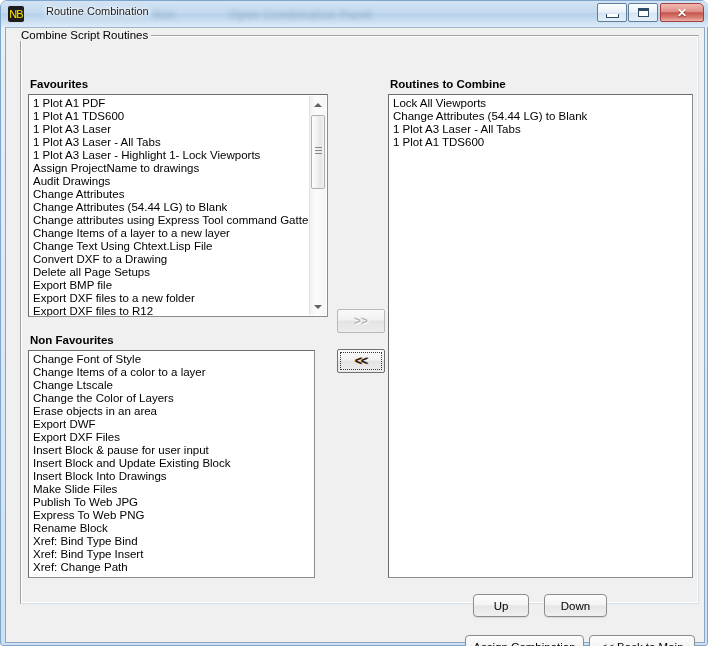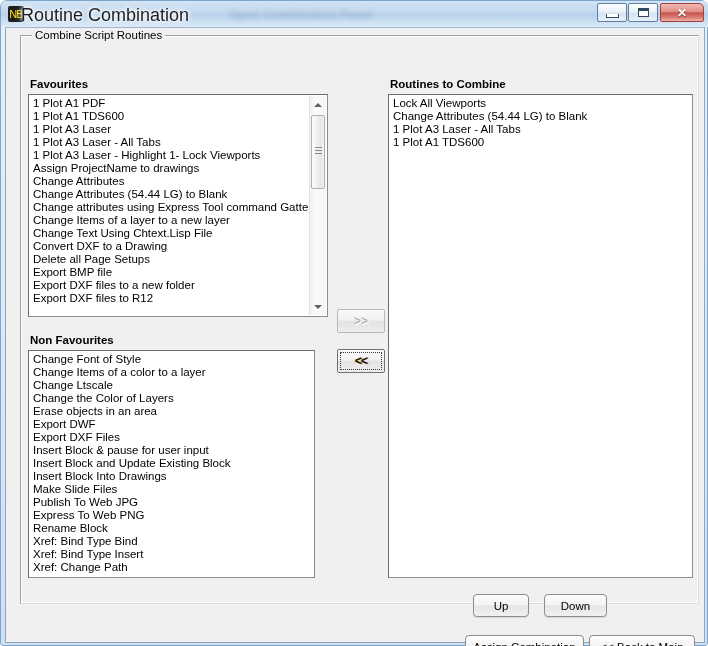--- a/index.html
+++ b/index.html
@@ -65,22 +65,22 @@
     color: #ffe000;
     font-size: 11px;
     font-weight: normal;
     line-height: 16px;
     text-align: center;
     letter-spacing: -1px;
     font-family: "Liberation Sans", sans-serif;
   }
   #win-title {
     position: absolute;
-    left: 20px; top: 4px;
-    font-size: 18px;
+    left: 45px; top: 4px;
+    font-size: 11px;
     color: #1f1f22;
     text-shadow: 0 0 3px #ffffff, 0 0 5px #ffffff, 0 0 7px #ffffff;
     white-space: nowrap;
   }
 
   
   .winbtn {
     position: absolute;
     top: 2px;
     height: 19px;
@@ -135,21 +135,21 @@
   #groupbox-inner-hl {
     position: absolute;
     left: 15px; top: 8px;
     width: 677px; height: 567px;
     box-sizing: border-box;
     border: 1px solid #ffffff;
     pointer-events: none;
   }
   #group-legend {
     position: absolute;
-    left: 26px; top: 1px;
+    left: 12px; top: 1px;
     background: #f0f0f0;
     padding: 0 3px;
     font-size: 11.5px;
     color: #000;
     white-space: nowrap;
   }
 
   
   .sect-label {
     position: absolute;
@@ -328,20 +328,21 @@
 
     <div class="sect-label" id="lbl-fav">Favourites</div>
     <div class="listbox" id="list-fav">
       <div class="list-items">
           <div class="list-item">1 Plot A1 PDF</div>
           <div class="list-item">1 Plot A1 TDS600</div>
           <div class="list-item">1 Plot A3 Laser</div>
           <div class="list-item">1 Plot A3 Laser - All Tabs</div>
           <div class="list-item">1 Plot A3 Laser - Highlight 1- Lock Viewports</div>
           <div class="list-item">Assign ProjectName to drawings</div>
+          <div class="list-item">Audit Drawings</div>
           <div class="list-item">Change Attributes</div>
           <div class="list-item">Change Attributes (54.44 LG) to Blank</div>
           <div class="list-item">Change attributes using Express Tool command Gatte</div>
           <div class="list-item">Change Items of a layer to a new layer</div>
           <div class="list-item">Change Text Using Chtext.Lisp File</div>
           <div class="list-item">Convert DXF to a Drawing</div>
           <div class="list-item">Delete all Page Setups</div>
           <div class="list-item">Export BMP file</div>
           <div class="list-item">Export DXF files to a new folder</div>
           <div class="list-item">Export DXF files to R12</div>

